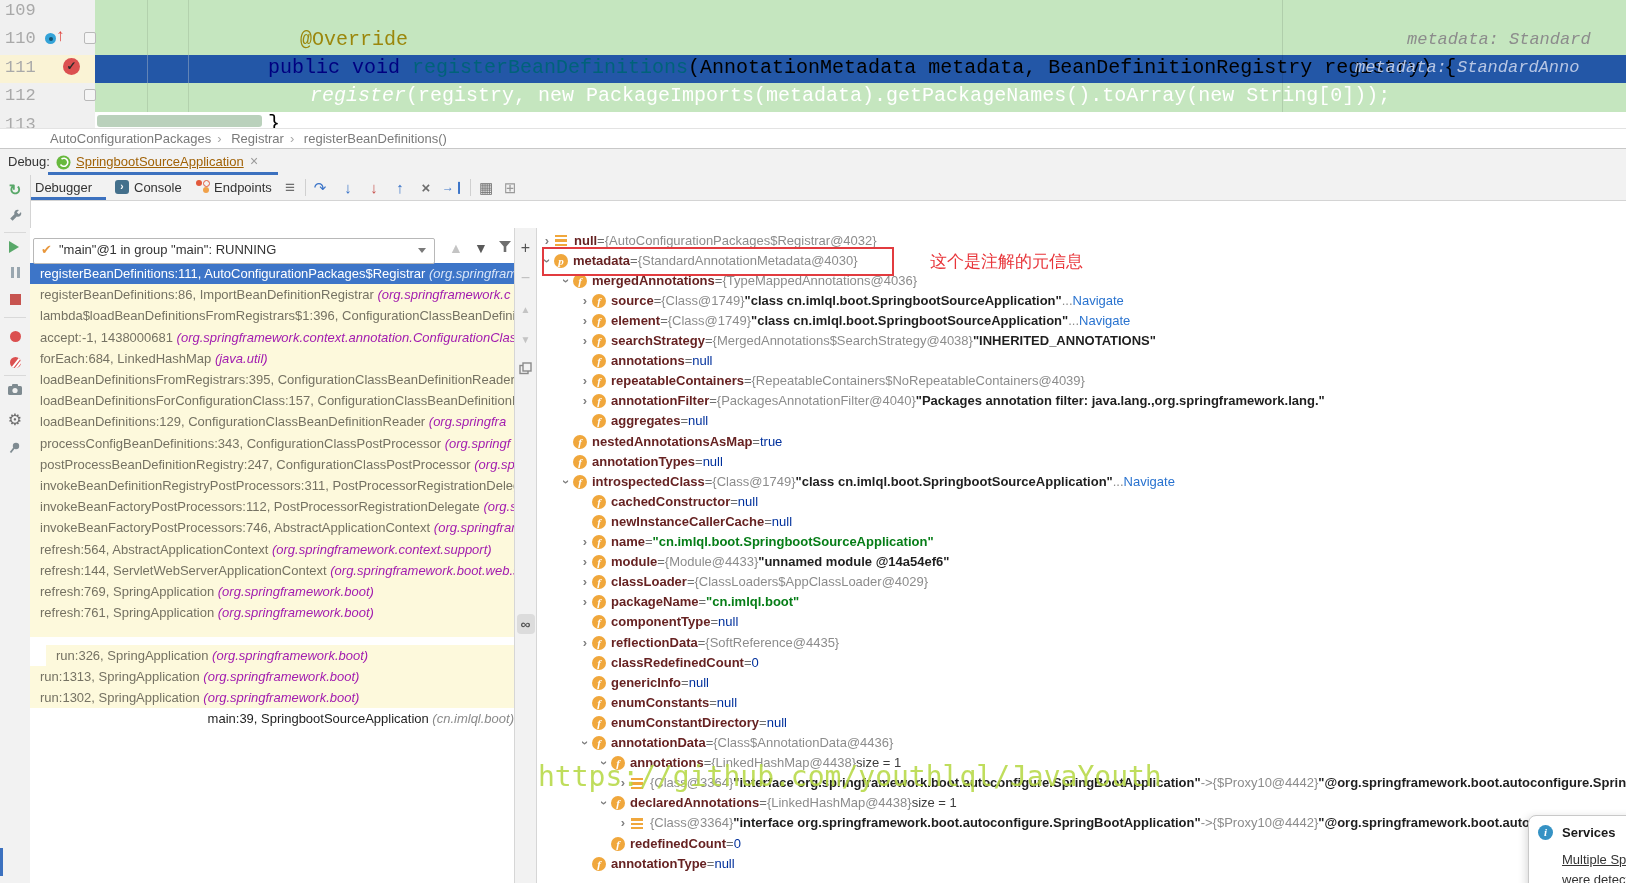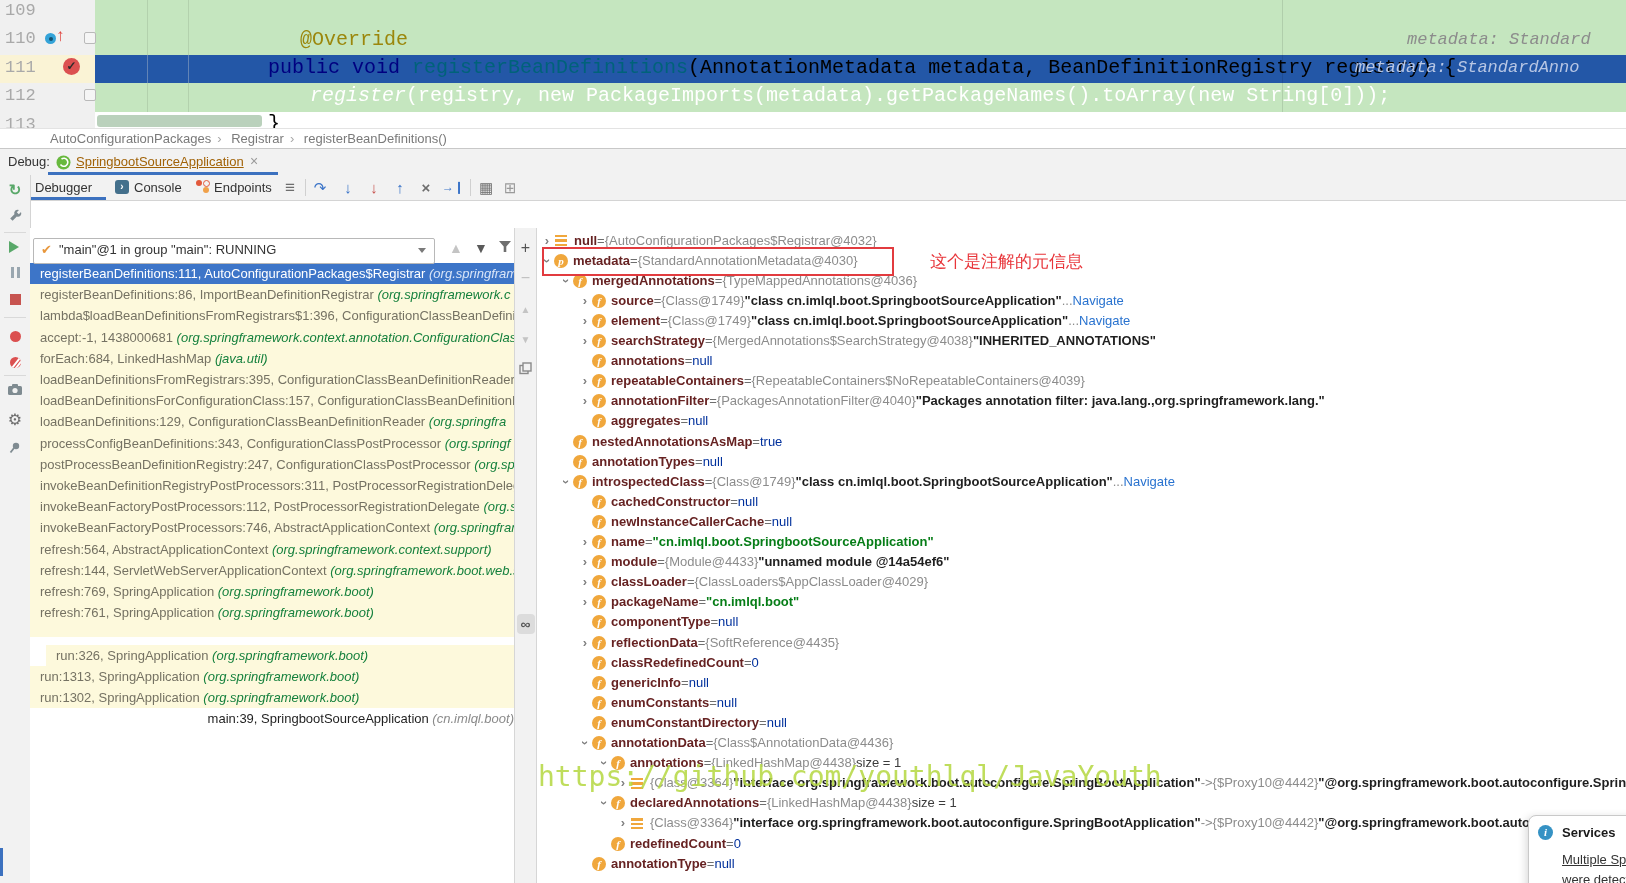--- a/index.html
+++ b/index.html
@@ -84,21 +84,21 @@
   #frames-panel{left:30px;top:228px;width:484px;height:655px;background:#fff;overflow:hidden;}
   #thread-dd{position:absolute;left:3px;top:10px;width:400px;height:24px;background:#fff;border:1px solid #b8b8b8;
              border-radius:2px;line-height:22px;white-space:nowrap;overflow:hidden;}
   #thread-check{position:absolute;left:7px;color:#e8973c;font-size:13px;}
   #thread-label{position:absolute;left:25px;color:#333;}
   #thread-caret{position:absolute;right:8px;top:9px;width:0;height:0;border-left:4px solid transparent;border-right:4px solid transparent;border-top:5px solid #7a7a7a;}
   .frames-nav{position:absolute;top:12px;font-size:14px;}
   #frames-list{position:absolute;left:0;top:0;width:484px;height:655px;}
   .frame-row{position:absolute;left:0;width:484px;height:35px;line-height:21.2px;padding-left:10px;
              background:#fdf9dc;color:#757263;white-space:nowrap;overflow:hidden;box-sizing:border-box;}
-  .frame-row .pkg{font-style:italic;color:#15803d;}
+  .frame-row .pkg{font-style:italic;color:#a21caf;}
   .frame-row.sel{background:#3d75c8;color:#fff;}
   .frame-row.sel .pkg{color:#d9e5f8;}
   .frame-row.user{background:#fff;color:#1f1f1f;}
   .frame-row.user .pkg{color:#8a8a8a;}
 
   
   #vtoolbar{left:514px;top:228px;width:23px;height:655px;background:#f2f2f2;border-left:1px solid #d6d6d6;border-right:1px solid #d6d6d6;box-sizing:border-box;}
   .vt-ic{position:absolute;left:0;width:21px;text-align:center;font-size:14px;height:20px;line-height:20px;}
   #vt-inf-bg{left:2px;top:386px;width:18px;height:20px;background:#dcdcdc;border-radius:4px;}
 

